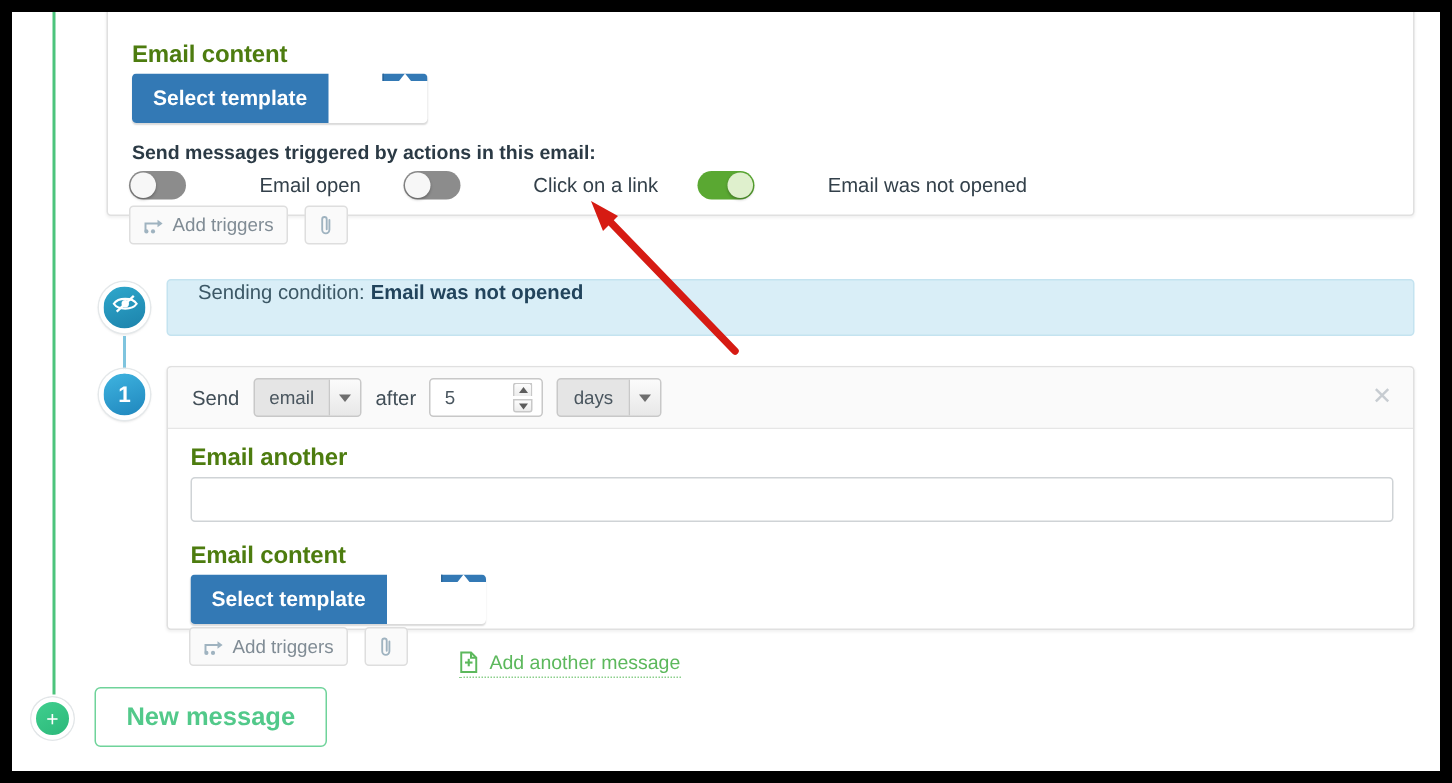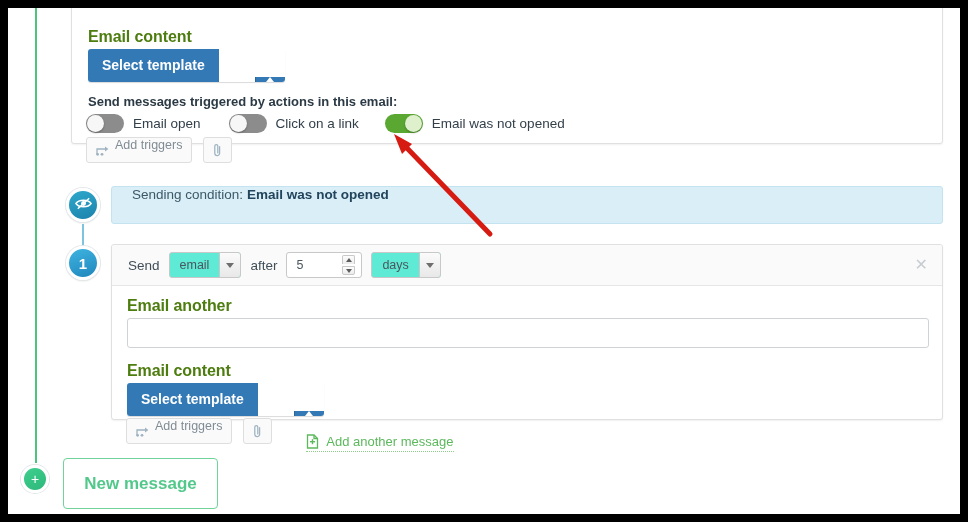--- a/index.html
+++ b/index.html
@@ -38,21 +38,21 @@
   .lbl {
     font-size: 16px;
     font-weight: bold;
     color: #4d7c0f;
     letter-spacing: -0.1px;
   }
 
   
   .btn-split {
     display: inline-flex;
-    align-items: flex-end;
+    align-items: flex-start;
     border-radius: 3px;
     overflow: hidden;
     cursor: pointer;
     box-shadow: 0 1px 1px rgba(0,0,0,0.15);
     gap: 36px;
   }
   .btn-split .main {
     background: #3379b5;
     color: #ffffff;
     font-size: 14px;
@@ -72,21 +72,21 @@
   .caret-up {
     width: 0; height: 0;
     border-left: 4px solid transparent;
     border-right: 4px solid transparent;
     border-bottom: 5px solid #ffffff;
   }
 
   
   .trg-title { font-size: 13px; font-weight: bold; color: #2b3a45; }
   .toggle-row { position: absolute; display: flex; align-items: center; }
-  .tg-item { display: flex; align-items: center; margin-right: 28px; cursor: pointer; }
+  .tg-item { display: flex; align-items: center; margin-right: 28px; cursor: pointer; gap: 40px; }
   .switch {
     position: relative;
     width: 38px; height: 19px;
     border-radius: 10px;
     flex: none;
   }
   .switch.off { background: #8c8c8c; }
   .switch.on  { background: #5aa832; }
   .switch .knob {
     position: absolute; top: 1px;
@@ -99,20 +99,21 @@
   .tg-label {
     margin-left: 9px;
     font-size: 13.5px;
     color: #33404a;
     white-space: nowrap;
   }
 
   
   .sbtn {
     display: inline-flex;
+    align-items: center;
     background: #fafafa;
     border: 1px solid #dedede;
     border-radius: 3px;
     height: 26px;
     padding: 0 9px;
     font-size: 12.5px;
     color: #808c95;
     cursor: pointer;
     vertical-align: top;
   }
@@ -167,21 +168,21 @@
     align-items: center;
     padding-left: 16px;
   }
   .word { font-size: 13.5px; color: #414e57; margin: 0 9px; }
   .word.first { margin-left: 0; }
 
   .sel {
     position: relative;
     display: inline-flex;
     align-items: center;
-    background: #5eead4;
+    background: #e5e5e5;
     border: 1px solid #c8c8c8;
     border-radius: 3px;
     height: 26px;
     font-size: 12.5px;
     color: #4a565f;
   }
   .sel .txt { padding: 0 10px; white-space: nowrap; }
   .sel .arrowbox {
     width: 21px; height: 100%;
     border-left: 1px solid #c8c8c8;
@@ -450,21 +451,21 @@
         </svg>
       </span>
       <span>Add another message</span>
     </span>
   </div>
 
   <div class="plus-circle" style="left:13px; top:457px;">
     <span>+</span>
   </div>
 
-  <div class="newmsg-btn" style="left:55px; top:450px; width:155px; height:51px;">
+  <div class="newmsg-btn" style="left:55px; top:450px; width:155px; height:40px;">
     <span>New message</span>
   </div>
 
   <svg class="annot" width="952" height="506">
     <line x1="482" y1="226" x2="396" y2="137" stroke="#d61b13" stroke-width="5" stroke-linecap="round"></line>
     <path d="M386 126 L404 136 L394 146 Z" fill="#d61b13"></path>
   </svg>
 
 </div>
 

